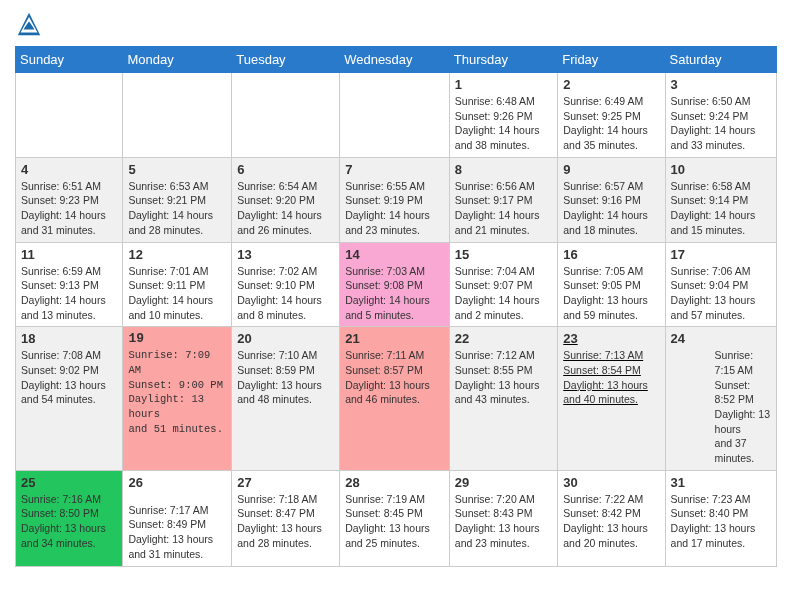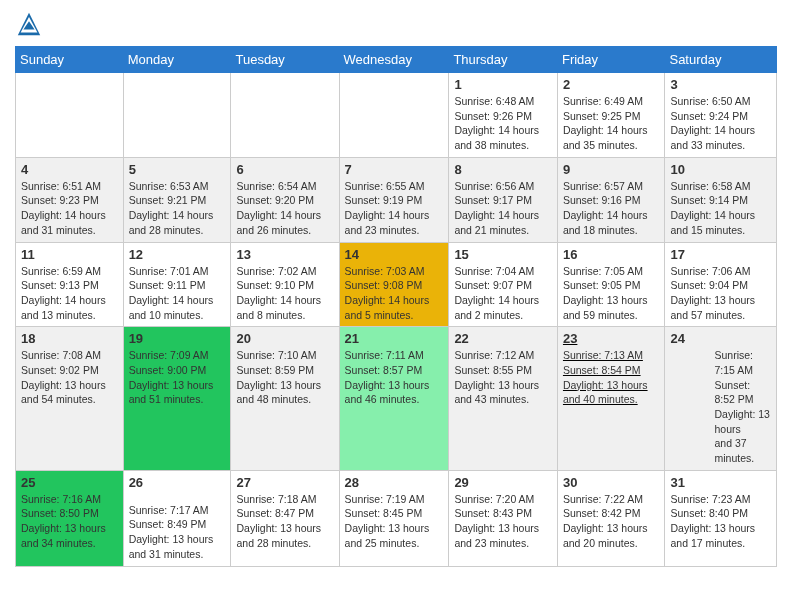--- a/index.html
+++ b/index.html
@@ -224,21 +224,21 @@
 Daylight: 14 hours
 and 10 minutes.</div>
         </td>
         <td style="background: rgb(255, 255, 255);">
           <div class="day-number">13</div>
           <div class="day-info" style="white-space: pre-line;">Sunrise: 7:02 AM
 Sunset: 9:10 PM
 Daylight: 14 hours
 and 8 minutes.</div>
         </td>
-        <td style="background: #eab308; margin-top: 40px;">
+        <td style="background: #f9a8d4; margin-top: 40px;">
           <div class="day-number">14</div>
           <div class="day-info" style="white-space: pre-line;">Sunrise: 7:03 AM
 Sunset: 9:08 PM
 Daylight: 14 hours
 and 5 minutes.</div>
         </td>
         <td style="background: rgb(255, 255, 255);">
           <div class="day-number">15</div>
           <div class="day-info" style="white-space: pre-line;">Sunrise: 7:04 AM
 Sunset: 9:07 PM
@@ -261,35 +261,35 @@
         </td>
       </tr>
       <tr>
         <td style="background: rgb(240, 240, 240);">
           <div class="day-number">18</div>
           <div class="day-info" style="white-space: pre-line;">Sunrise: 7:08 AM
 Sunset: 9:02 PM
 Daylight: 13 hours
 and 54 minutes.</div>
         </td>
-        <td style="background: #22c55e;">
+        <td style="background: #fca5a5; font-family: Liberation Mono, monospace;">
           <div class="day-number">19</div>
           <div class="day-info" style="white-space: pre-line;">Sunrise: 7:09 AM
 Sunset: 9:00 PM
 Daylight: 13 hours
 and 51 minutes.</div>
         </td>
         <td style="background: rgb(240, 240, 240);">
           <div class="day-number">20</div>
           <div class="day-info" style="white-space: pre-line;">Sunrise: 7:10 AM
 Sunset: 8:59 PM
 Daylight: 13 hours
 and 48 minutes.</div>
         </td>
-        <td style="background: #86efac;">
+        <td style="background: #fca5a5;">
           <div class="day-number">21</div>
           <div class="day-info" style="white-space: pre-line;">Sunrise: 7:11 AM
 Sunset: 8:57 PM
 Daylight: 13 hours
 and 46 minutes.</div>
         </td>
         <td style="background: rgb(240, 240, 240);">
           <div class="day-number">22</div>
           <div class="day-info" style="white-space: pre-line;">Sunrise: 7:12 AM
 Sunset: 8:55 PM

